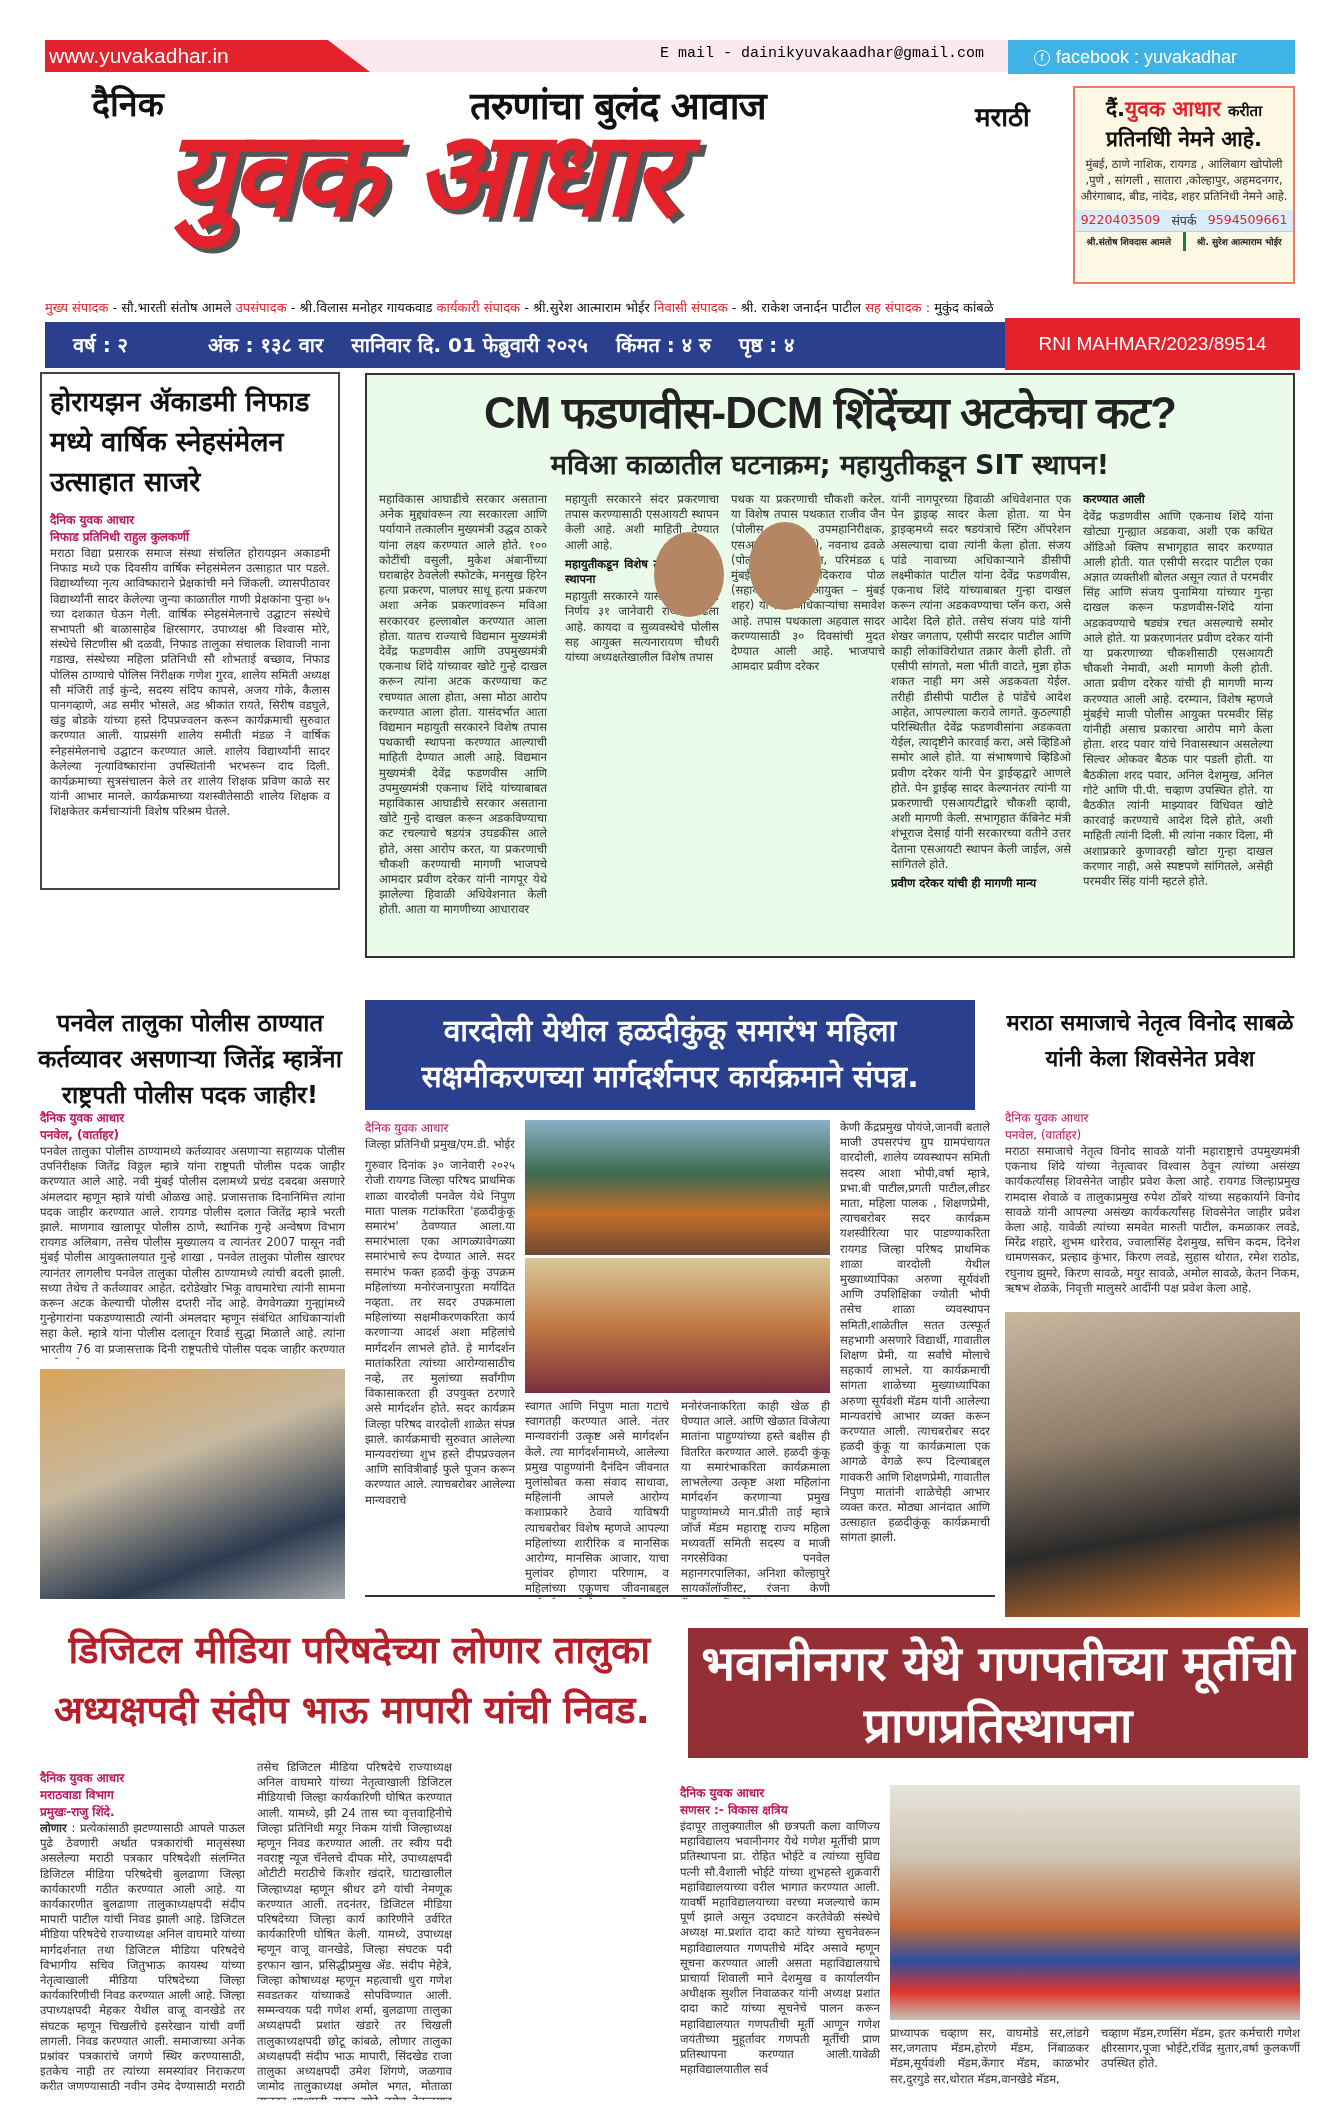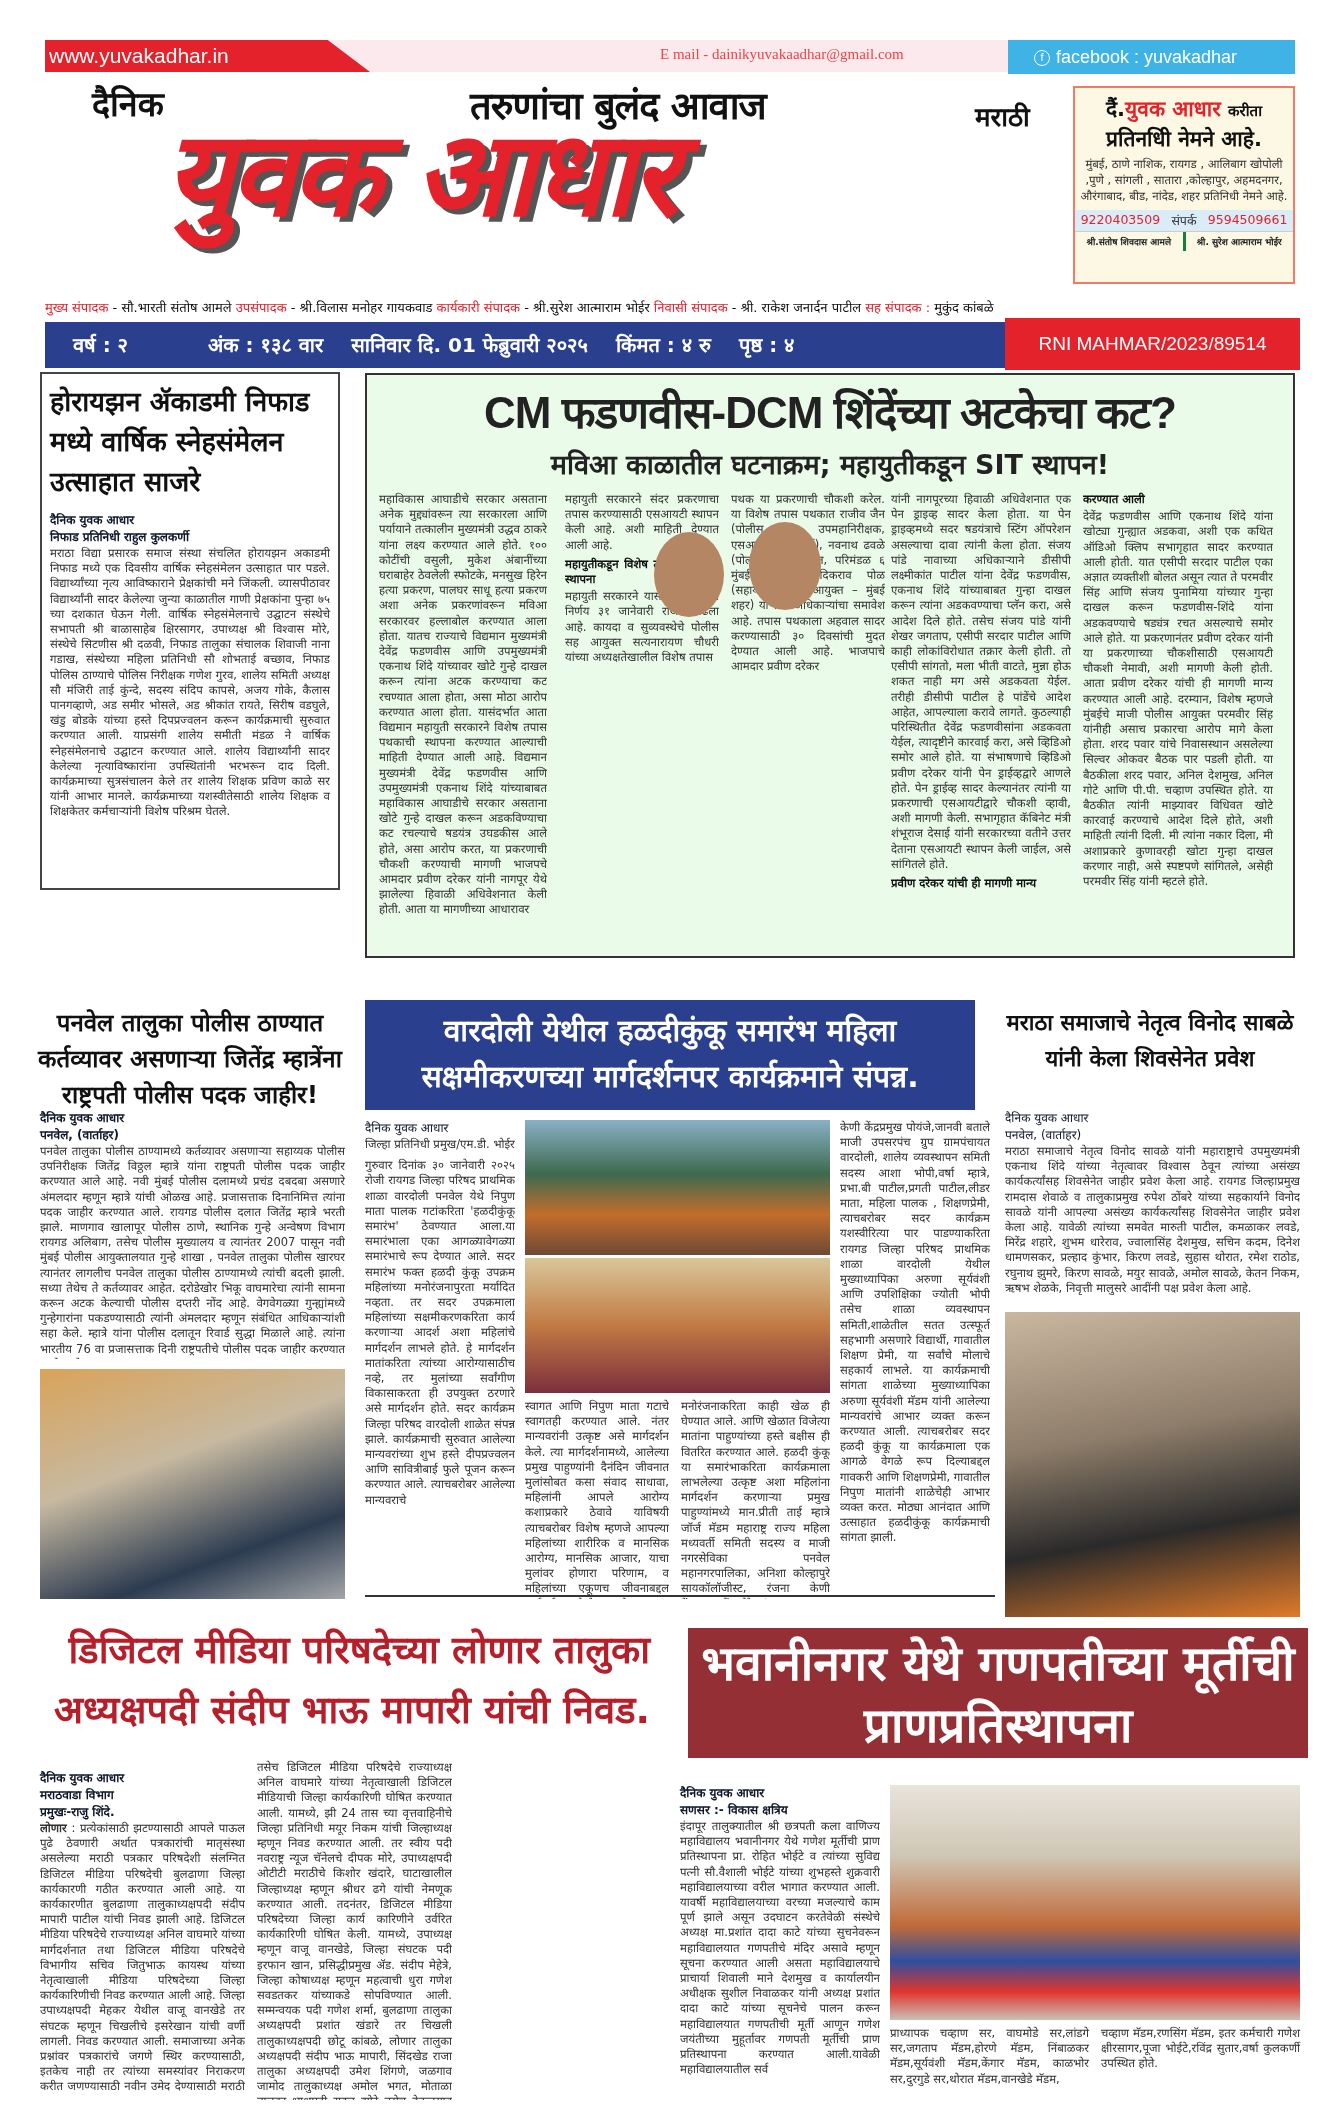--- a/index.html
+++ b/index.html
@@ -1,21 +1,21 @@
 <!DOCTYPE html>
 <html><head>
 <meta charset="utf-8">
 <style>
   *{box-sizing:border-box;margin:0;padding:0}
   body{width:1339px;height:2126px;background:#fff;font-family:"DejaVu Sans",sans-serif;color:#222;position:relative;overflow:hidden}
   .abs{position:absolute}
   
   #topstrip{left:45px;top:40px;width:1250px;height:32px;background:#fbe9ee}
   #site{left:45px;top:40px;width:325px;height:32px;background:#e3222b;color:#fff;font-family:"Liberation Sans",sans-serif;font-size:21px;line-height:32px;padding-left:4px;clip-path:polygon(0 0,87% 0,100% 100%,0 100%)}
-  #email{left:660px;top:40px;width:340px;height:20px;font-family:Liberation Serif, serif;font-size:15px;line-height:28px;color:#ef4444}
+  #email{left:660px;top:40px;width:340px;height:20px;font-family:Liberation Mono, monospace;font-size:15px;line-height:28px;color:#000000}
   #fb{left:1008px;top:40px;width:287px;height:34px;background:#3fb3e6;color:#fff;font-family:"Liberation Sans",sans-serif;font-size:18px;line-height:34px;padding-left:26px}
   #fb .fbi{display:inline-block;width:16px;height:16px;border:1.5px solid #fff;border-radius:50%;font-size:11px;line-height:13px;text-align:center;margin-right:6px;vertical-align:middle}
   
   #dainik{left:92px;top:80px;font-size:34px;font-weight:bold;font-family:"DejaVu Serif",serif;color:#111}
   #tagline{left:470px;top:78px;font-size:38px;font-weight:bold;color:#111;letter-spacing:-1px;font-family:"DejaVu Sans",sans-serif}
   #marathi{left:975px;top:98px;font-size:26px;font-weight:bold;color:#111}
   #logo{left:165px;top:115px;font-size:118px;font-weight:900;color:#e3222b;font-style:italic;letter-spacing:-4px;text-shadow:6px 5px 0 #555;font-family:"DejaVu Sans",sans-serif;line-height:1}
   #adbox{left:1073px;top:86px;width:222px;height:198px;background:#fdf8e3;border:2px solid #ef7b66;text-align:center;padding-top:6px}
   #adbox .a1{font-size:21px;font-weight:bold;color:#111}
   #adbox .a1 .r{color:#e3222b}
@@ -30,21 +30,21 @@
   
   #editors{left:45px;top:298px;width:1250px;font-size:13px;white-space:nowrap;color:#111}
   #editors .role{color:#e3222b}
   
   #bluebar{left:45px;top:322px;width:1002px;height:46px;background:#2b3f8f;color:#fff;font-size:20px;font-weight:bold;line-height:46px;display:flex}
   #bluebar span{margin-left:28px}
   #rni{left:1005px;top:318px;width:295px;height:52px;background:#e3222b;color:#fff;font-family:"Liberation Sans",sans-serif;font-size:19px;line-height:52px;text-align:center}
   
   .box{border:2px solid #444;background:#fff}
   .col{font-size:11.5px;line-height:15.2px;text-align:justify;color:#333}
-  .byl{font-size:12px;font-weight:bold;color:#0f172a;line-height:17px}
+  .byl{font-size:12px;font-weight:bold;color:#be185d;line-height:17px}
   .h-black{font-weight:bold;color:#111}
   #a1{left:40px;top:372px;width:300px;height:518px;padding:8px}
   #a1 h2{font-size:27px;line-height:40px;margin-bottom:10px}
   #a2{left:365px;top:373px;width:930px;height:585px;background:#eafbe9;border:2px solid #333}
   #a2 h1{font-size:44px;text-align:center;margin-top:6px;font-family:"Liberation Sans","DejaVu Sans",sans-serif;font-weight:bold;letter-spacing:-1px}
   #a2 h3{font-size:27px;text-align:center;margin-top:4px;font-weight:bold}
   .cols{display:flex;gap:12px}
   .photo{background:linear-gradient(135deg,#6a7b86,#c9b9a8 40%,#8a6f5e 70%,#3d4c5a);position:relative}
   .photo .face{position:absolute;border-radius:50%;background:#b48664}
   .sub{font-weight:bold;color:#111;display:block;margin:4px 0 2px}

